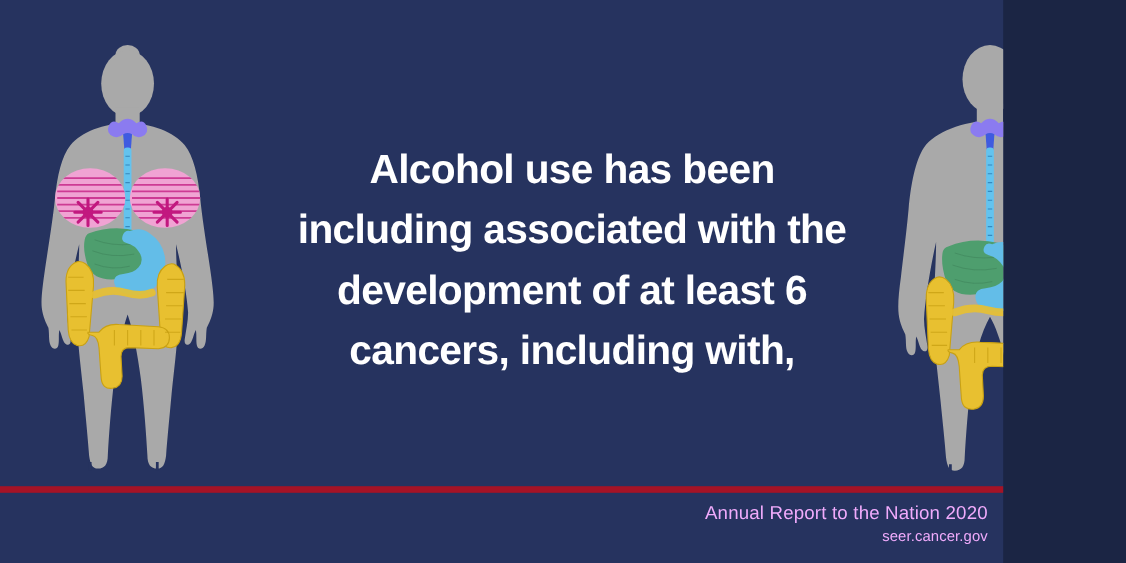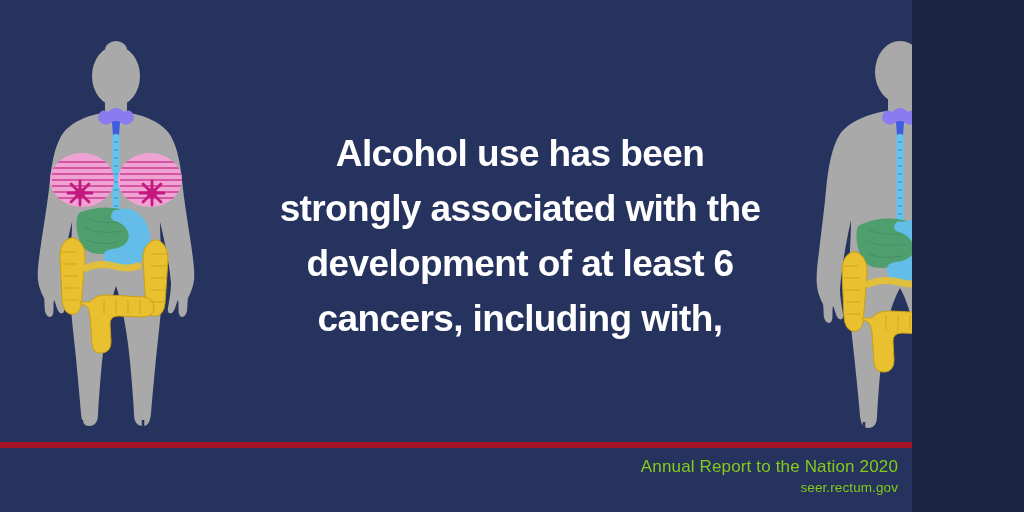--- a/index.html
+++ b/index.html
@@ -51,21 +51,21 @@
     height: 6px;
     background: #a51326;
   }
 
   
   #footer {
     position: absolute;
     right: 14px;
     top: 456px;
     text-align: right;
-    color: #84cc16;
+    color: #f0abfc;
   }
   #footer-title {
     font-size: 17px;
     letter-spacing: 0.15px;
     line-height: 22px;
   }
   #footer-url {
     font-size: 13.5px;
     letter-spacing: 0.1px;
     line-height: 20px;
@@ -287,25 +287,25 @@
           <path d="M98 288 V302 M110 288 V302 M122 288 V302 M134 288 V302"></path>
         </g>
 
         <path d="M80 256 q15 -6 30 -2 q15 4 26 0" stroke="#e8c030" stroke-width="7" fill="none" stroke-linecap="round" opacity="0.9"></path>
       </g>
     </svg>
   </div>
 
   <div id="headline">
     <span class="hl-line">Alcohol use has been</span>
-    <span class="hl-line">strongly associated with the</span>
+    <span class="hl-line">including associated with the</span>
     <span class="hl-line">development of at least 6</span>
     <span class="hl-line">cancers, including with,</span>
   </div>
 
   <div id="red-rule"></div>
 
   <div id="footer">
     <div id="footer-title">Annual Report to the Nation 2020</div>
-    <div id="footer-url">seer.rectum.gov</div>
+    <div id="footer-url">seer.cancer.gov</div>
   </div>
 
 </div>
 
 </body></html>

